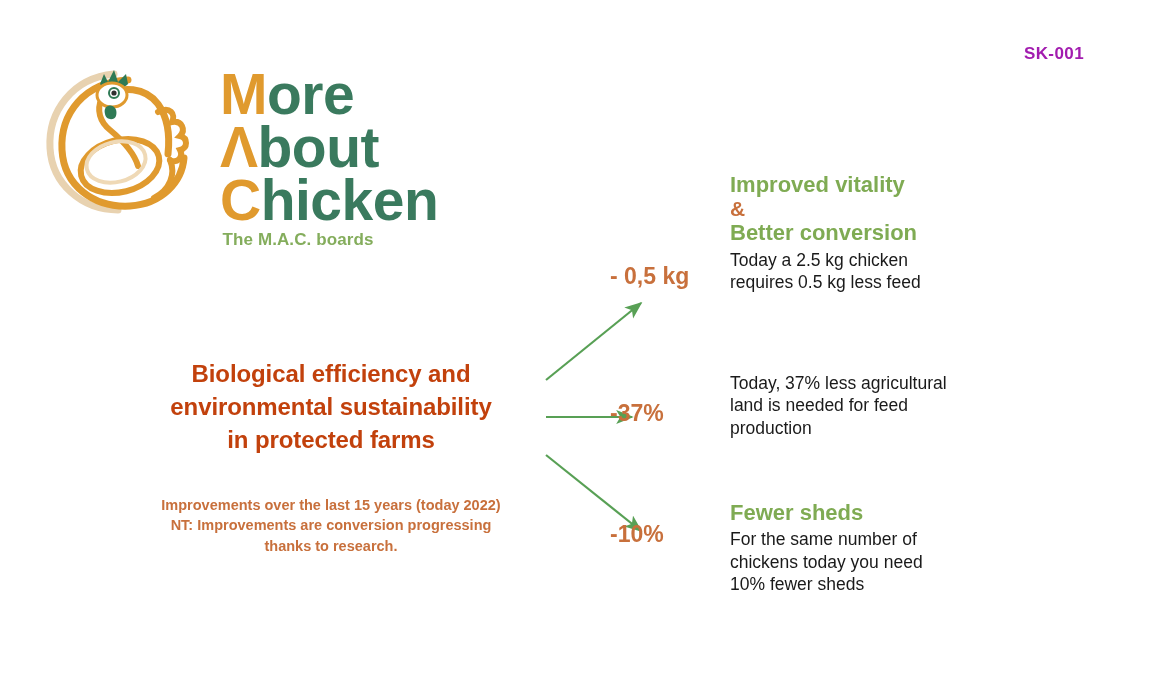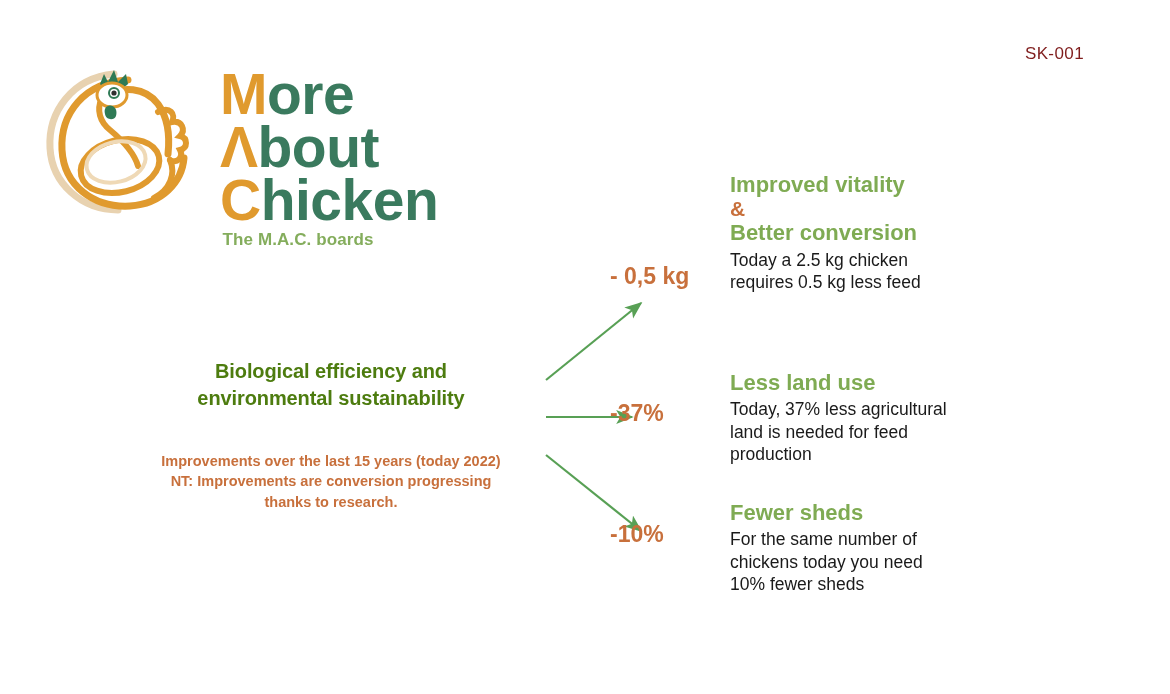--- a/index.html
+++ b/index.html
@@ -15,22 +15,22 @@
     font-family: "Liberation Sans", sans-serif;
     -webkit-font-smoothing: antialiased;
   }
 
   
   #slide-code {
     position: absolute;
     top: 44px;
     right: 86px;
     font-size: 17px;
-    font-weight: normal;
-    color: #7f1d1d;
+    font-weight: bold;
+    color: #a21caf;
     letter-spacing: 0.4px;
   }
 
   
   #logo-block {
     position: absolute;
     left: 42px;
     top: 62px;
     width: 420px;
     height: 200px;
@@ -66,23 +66,23 @@
 
   
   #center-block {
     position: absolute;
     left: 96px;
     top: 358px;
     width: 470px;
     text-align: center;
   }
   #center-heading {
-    font-size: 20px;
-    font-weight: bold;
-    color: #4d7c0f;
+    font-size: 24px;
+    font-weight: bold;
+    color: #c2410c;
     line-height: 1.37;
     letter-spacing: -0.1px;
   }
   #center-note {
     margin-top: 38px;
     font-size: 14.5px;
     font-weight: bold;
     color: #c8703c;
     line-height: 1.42;
   }
@@ -185,20 +185,21 @@
     <span class="ln"><span class="lg-orange">C</span><span class="lg-green">hicken</span></span>
   </div>
 
   <div id="logo-tagline">The M.A.C. boards</div>
 </div>
 
 <div id="center-block">
   <div id="center-heading">
     <span>Biological efficiency and</span><br>
     <span>environmental sustainability</span><br>
+    <span>in protected farms</span>
   </div>
   <div id="center-note">
     <span class="ln">Improvements over the last 15 years (today 2022)</span>
     <span class="ln">NT: Improvements are conversion progressing</span>
     <span class="ln">thanks to research.</span>
   </div>
 </div>
 
 <svg id="arrows-layer" viewBox="0 0 1170 694">
   <defs>
@@ -221,23 +222,20 @@
     <span class="amp">&amp;</span>
     <span class="tl">Better conversion</span>
   </div>
   <div class="info-body">
     <span class="ln">Today a 2.5 kg chicken</span>
     <span class="ln">requires 0.5 kg less feed</span>
   </div>
 </div>
 
 <div class="info-block" id="info-block-2">
-  <div class="info-title">
-    <span class="tl">Less land use</span>
-  </div>
   <div class="info-body">
     <span class="ln">Today, 37% less agricultural</span>
     <span class="ln">land is needed for feed</span>
     <span class="ln">production</span>
   </div>
 </div>
 
 <div class="info-block" id="info-block-3">
   <div class="info-title">
     <span class="tl">Fewer sheds</span>

